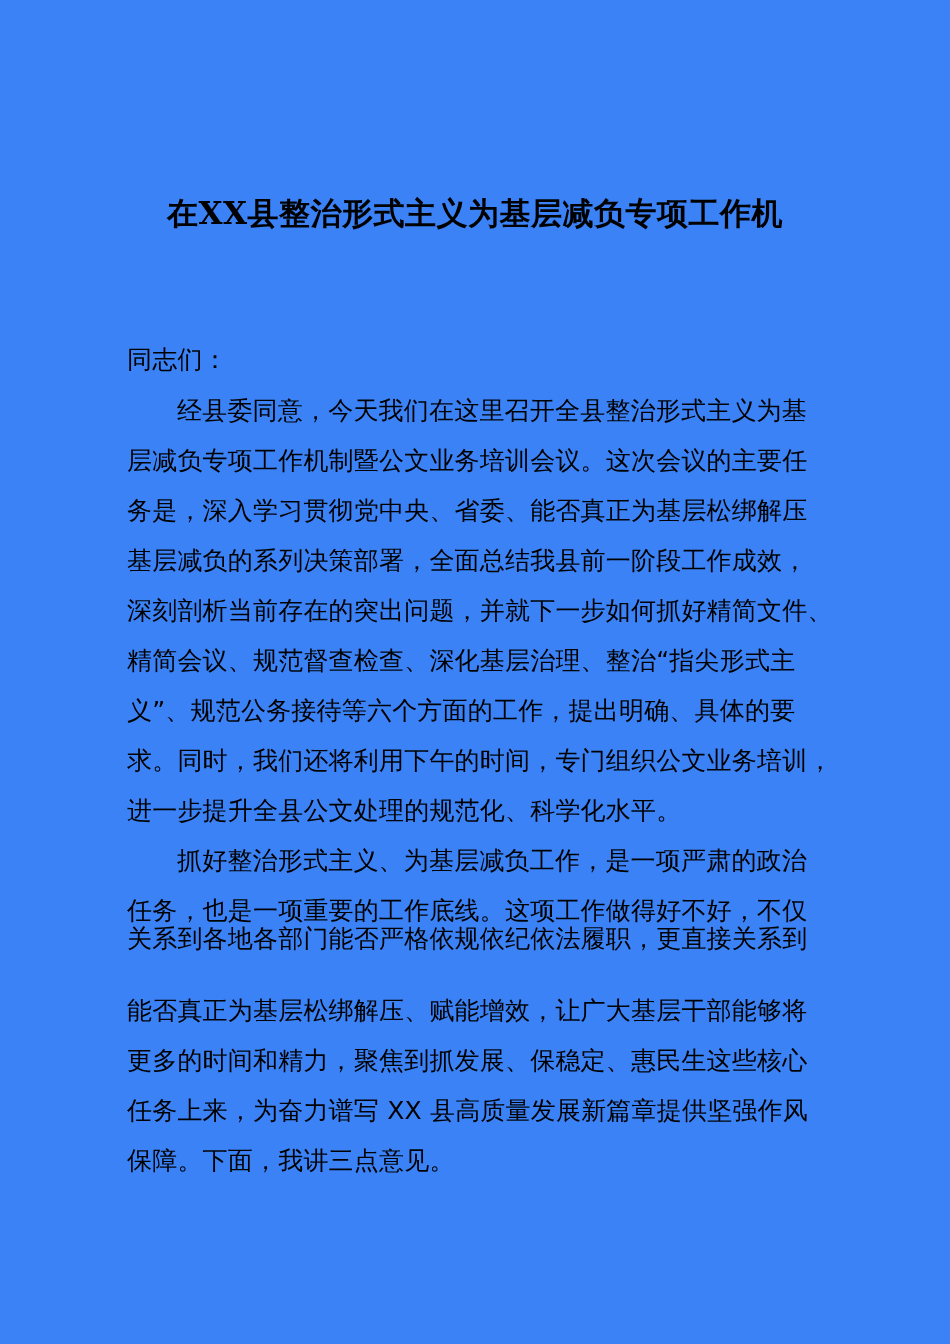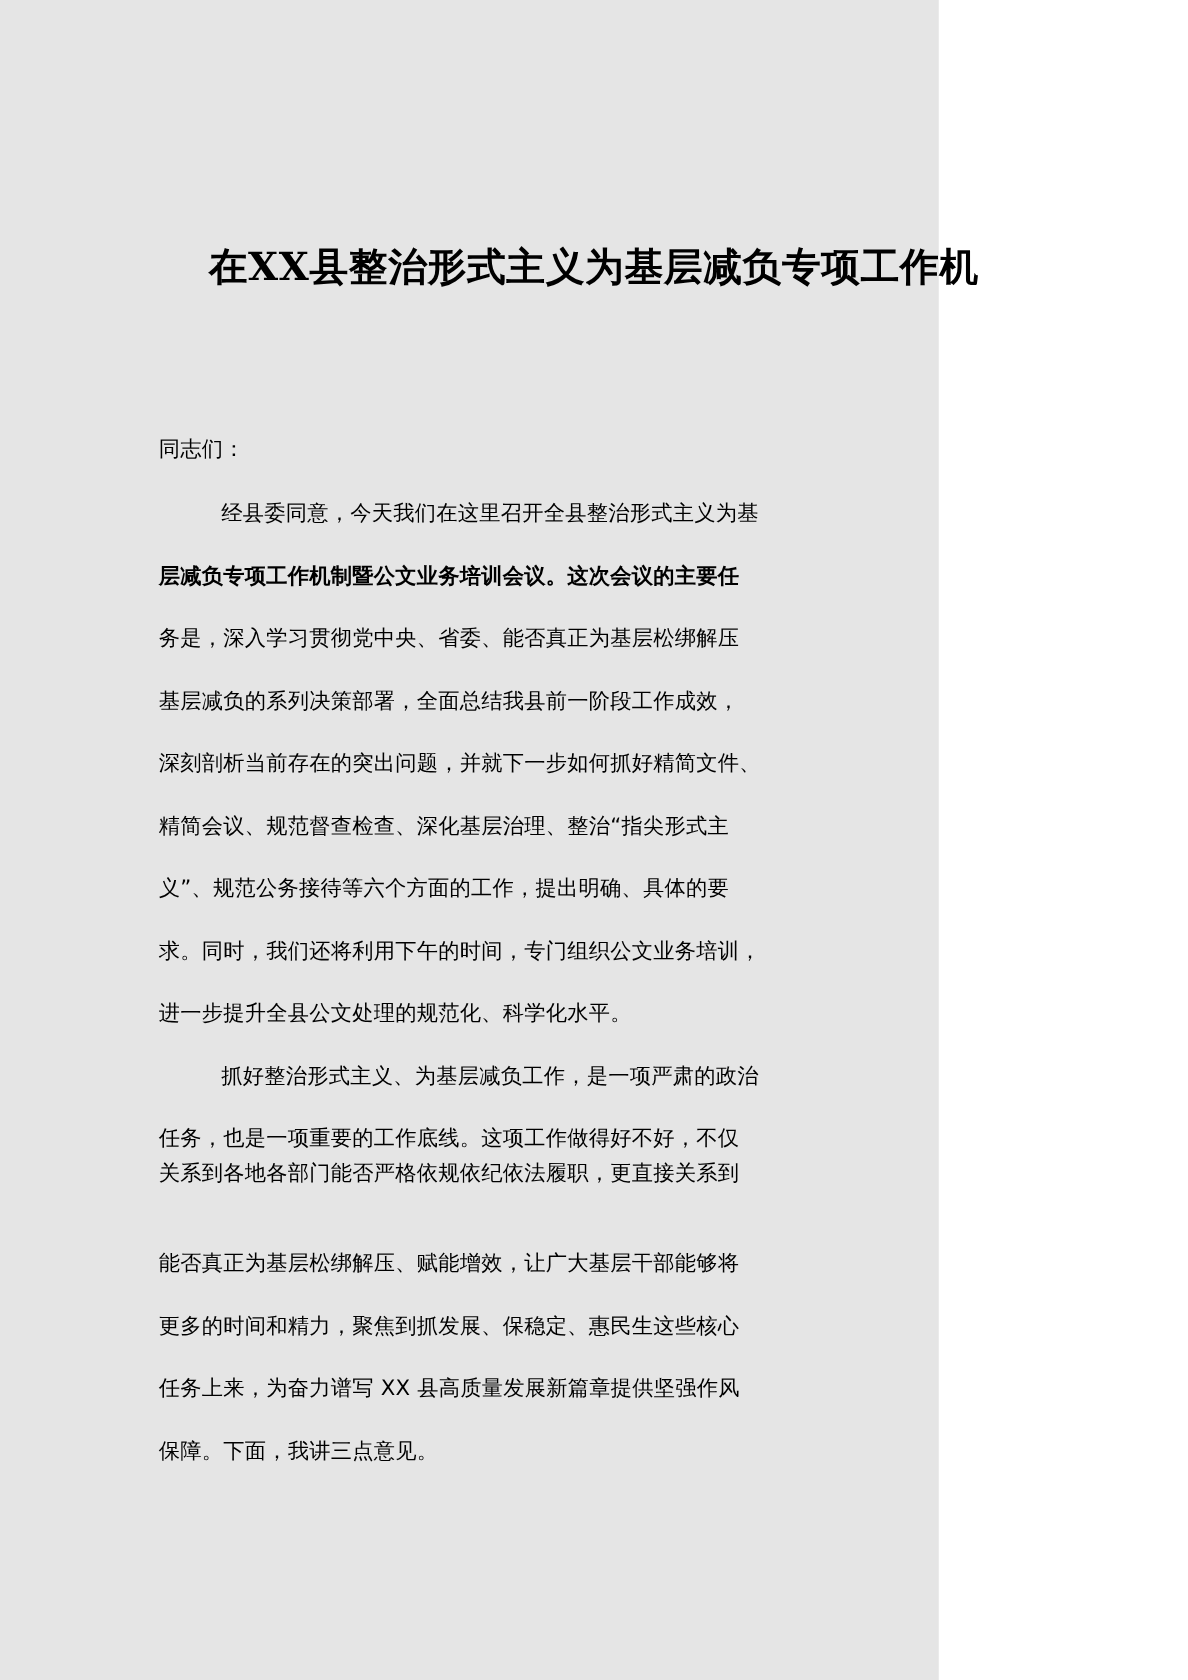--- a/index.html
+++ b/index.html
@@ -11,57 +11,57 @@
     width: 950px;
     height: 1344px;
     position: relative;
     overflow: hidden;
     font-family: "DejaVu Sans", "Liberation Sans", sans-serif;
     color: #000000;
   }
   .page {
     position: absolute;
     left: 0; top: 0;
-    width: 751px;
+    width: 950px;
     height: 1344px;
-    background: #e5e5e5;
+    background: #3b82f6;
   }
   .title {
     position: absolute;
     left: 0;
     width: 950px;
     text-align: center;
     font-family: "DejaVu Serif", "Liberation Serif", serif;
     font-weight: bold;
     font-size: 31px;
     letter-spacing: 0.5px;
     white-space: nowrap;
   }
   .line {
     position: absolute;
     left: 127px;
-    font-size: 17px;
+    font-size: 25px;
     white-space: nowrap;
     letter-spacing: 0.2px;
     line-height: 30px;
   }
   .indent { left: 177px; }
 </style>
 </head>
 <body>
 
 <div class="page">
 
   <div class="title" style="top:193px;">在XX县整治形式主义为基层减负专项工作机</div>
 
   <div class="line" style="top:345px;">同志们：</div>
 
   <div>
     <div class="line indent" style="top:396px;">经县委同意，今天我们在这里召开全县整治形式主义为基</div>
-    <div class="line" style="top:446px;font-weight:bold;">层减负专项工作机制暨公文业务培训会议。这次会议的主要任</div>
+    <div class="line" style="top:446px;">层减负专项工作机制暨公文业务培训会议。这次会议的主要任</div>
     <div class="line" style="top:496px;">务是，深入学习贯彻党中央、省委、能否真正为基层松绑解压</div>
     <div class="line" style="top:546px;">基层减负的系列决策部署，全面总结我县前一阶段工作成效，</div>
     <div class="line" style="top:596px;">深刻剖析当前存在的突出问题，并就下一步如何抓好精简文件、</div>
     <div class="line" style="top:646px;">精简会议、规范督查检查、深化基层治理、整治“指尖形式主</div>
     <div class="line" style="top:696px;">义”、规范公务接待等六个方面的工作，提出明确、具体的要</div>
     <div class="line" style="top:746px;">求。同时，我们还将利用下午的时间，专门组织公文业务培训，</div>
     <div class="line" style="top:796px;">进一步提升全县公文处理的规范化、科学化水平。</div>
   </div>
 
   <div>

